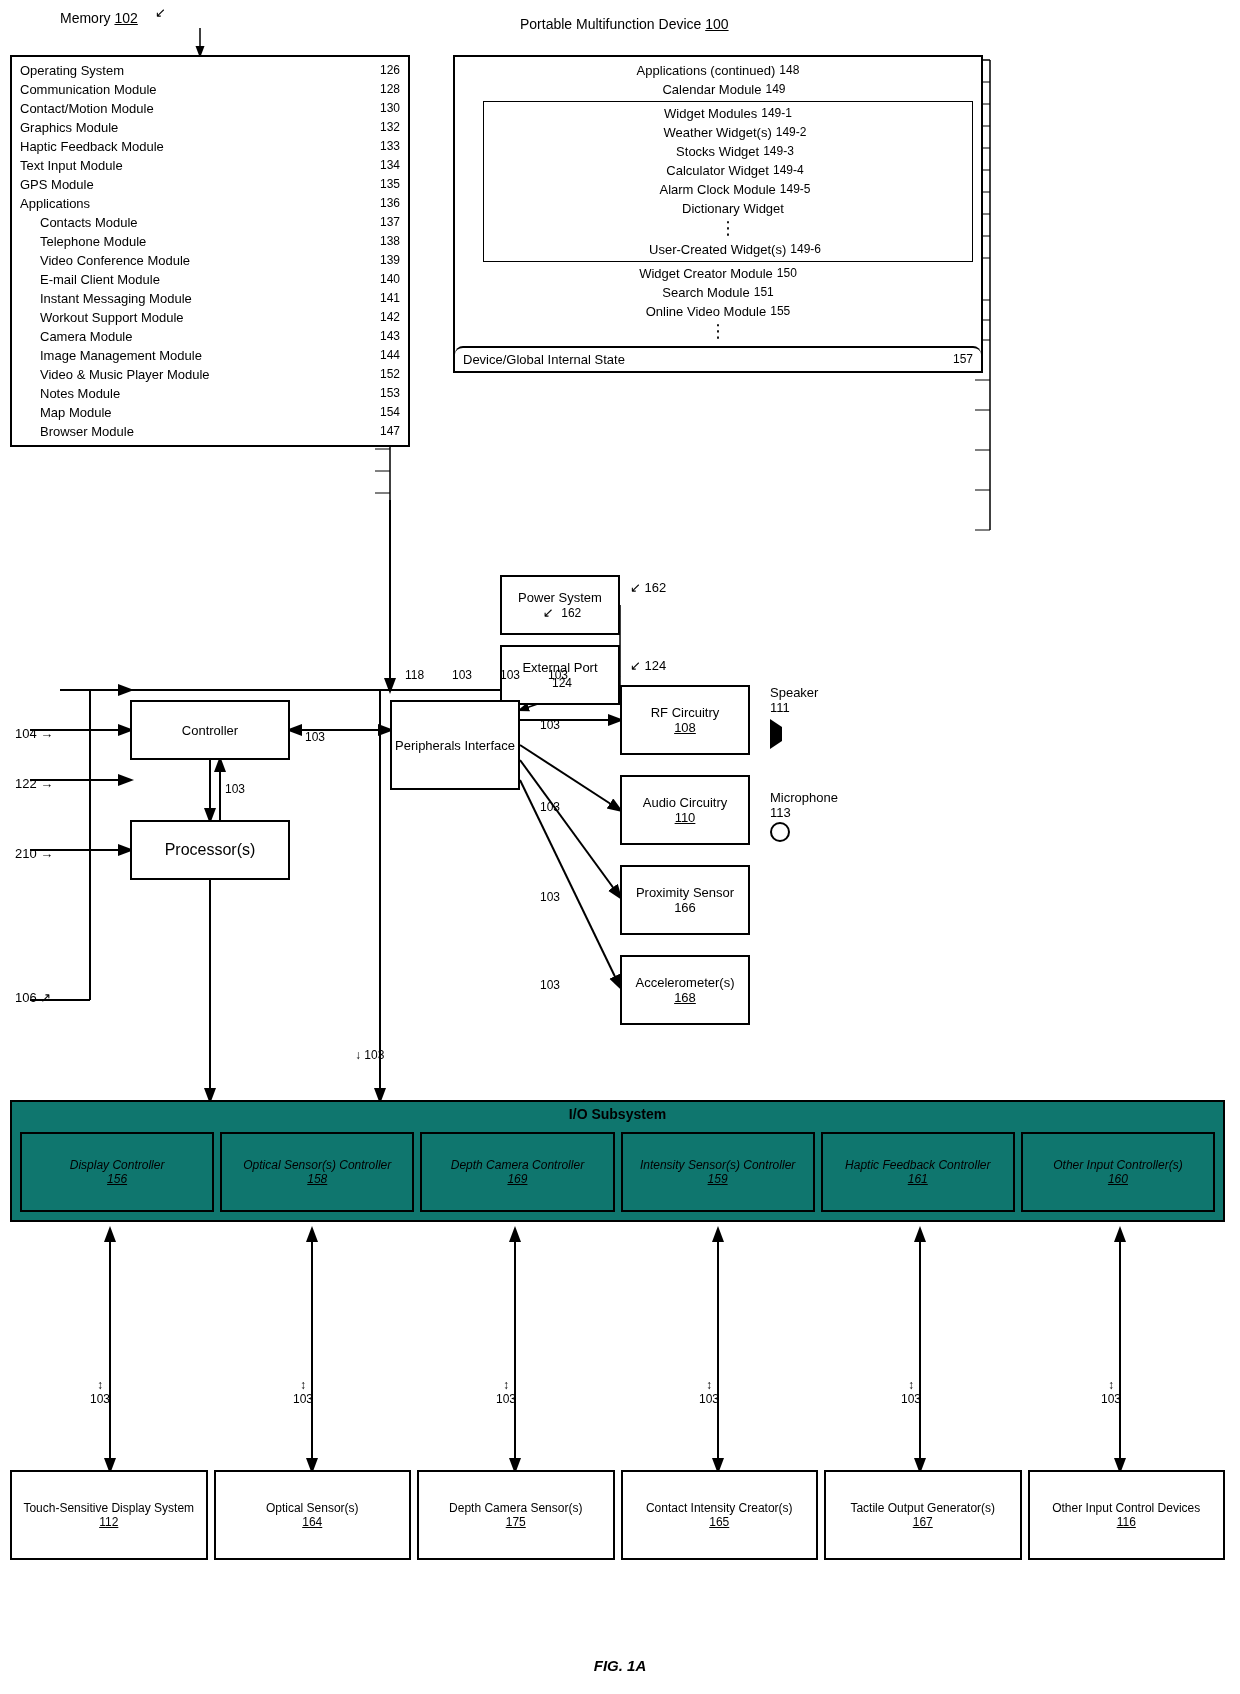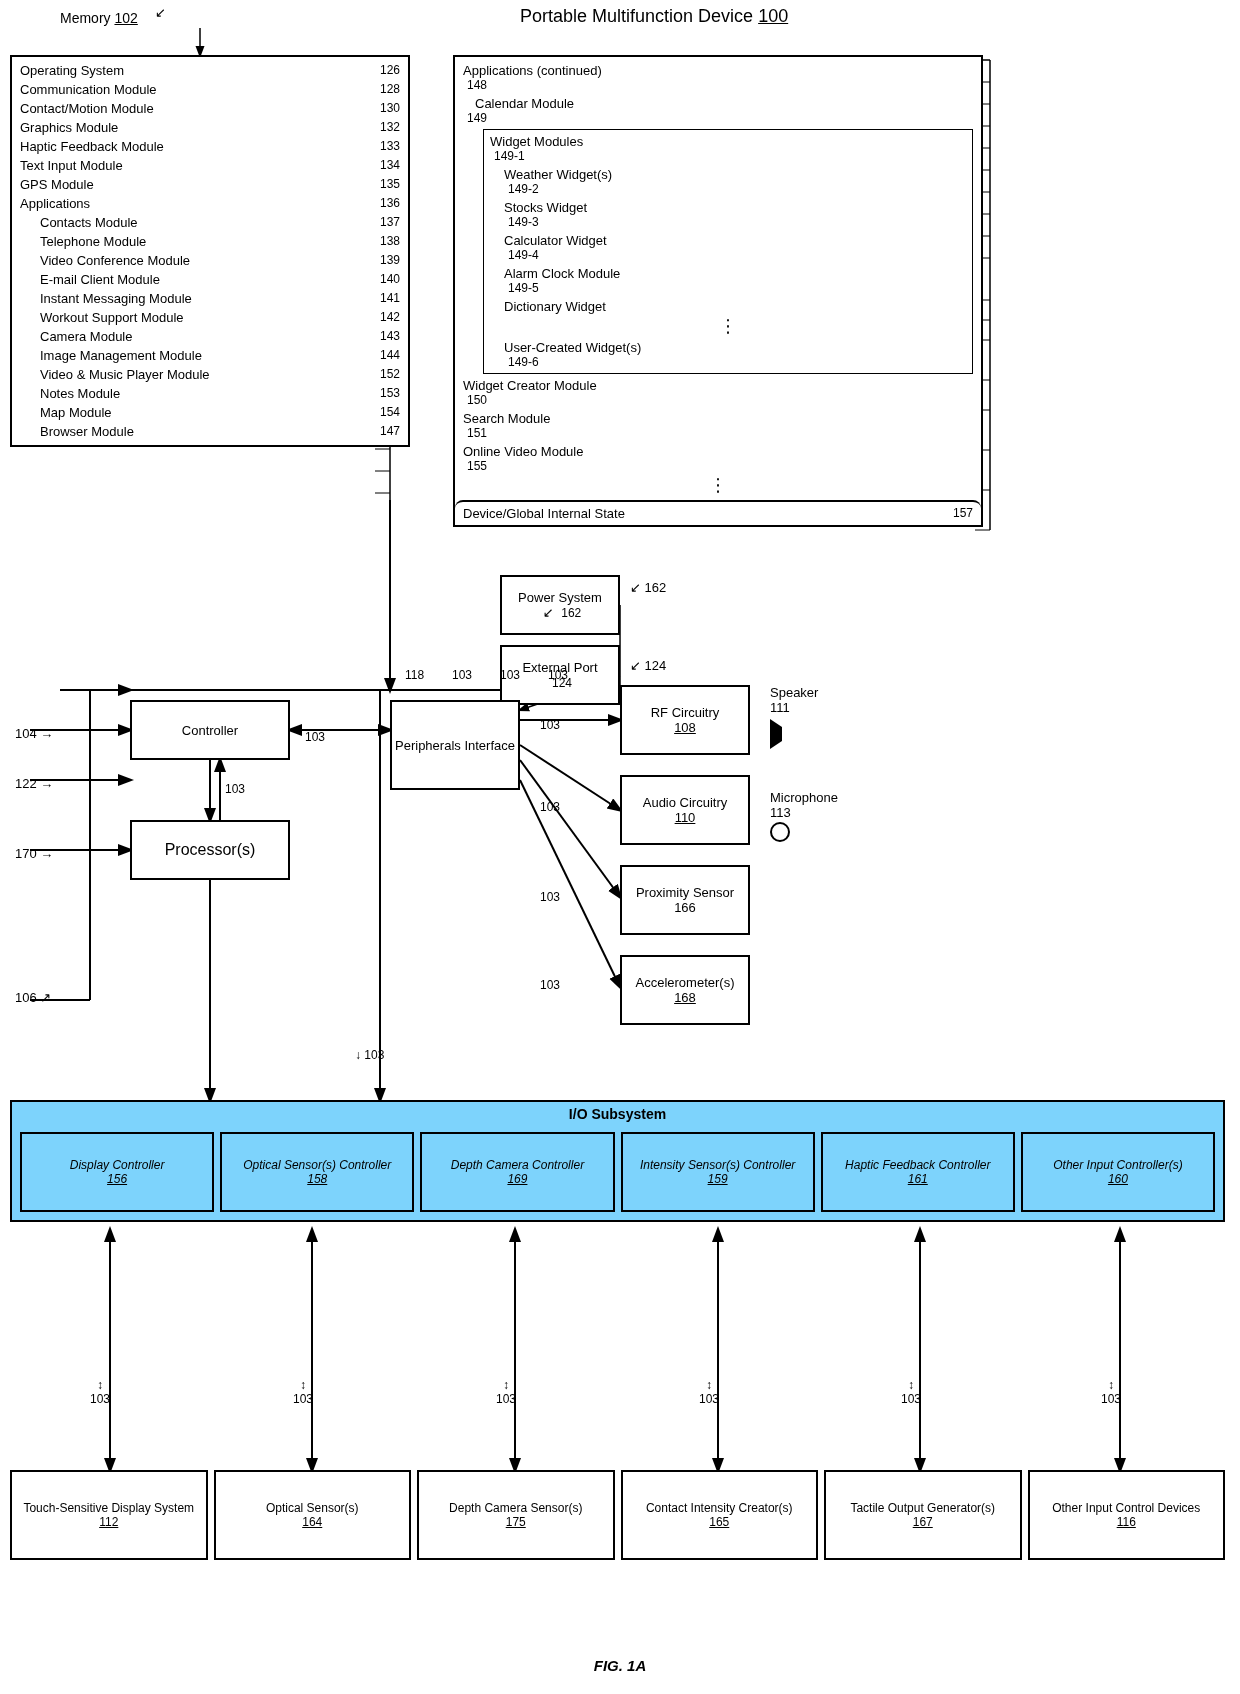--- a/index.html
+++ b/index.html
@@ -48,21 +48,20 @@
       font-size: 12px;
       color: #000;
       white-space: nowrap;
       margin-left: 4px;
     }
     .pmd-row {
       display: flex;
       justify-content: center;
       padding: 2px 0;
       font-size: 13px;
-      flex-direction: column;
     }
 
     
     .periph-box {
       position: absolute;
       top: 700px;
       left: 390px;
       width: 130px;
       height: 90px;
       border: 2px solid #000;
@@ -200,21 +199,21 @@
       background: #fff;
     }
 
     
     .io-subsystem {
       position: absolute;
       top: 1100px;
       left: 10px;
       width: 1215px;
       border: 2px solid #000;
-      background: #7dd3fc;
+      background: #0f766e;
       padding: 4px;
     }
     .io-title {
       text-align: center;
       font-size: 14px;
       font-weight: bold;
       margin-bottom: 6px;
     }
     .io-boxes-row {
       display: flex;
@@ -509,21 +508,21 @@
         <span>Map Module</span>
         <span class="ref-num">154</span>
       </div>
       <div class="memory-row-indented">
         <span>Browser Module</span>
         <span class="ref-num">147</span>
       </div>
     </div>
   </div>
 
-  <div style="position:absolute;top:6px;left:520px;font-size:18px;">
+  <div style="position:absolute;top:16px;left:520px;font-size:14px;">
     <span>Portable Multifunction Device</span> <span class="underline-ref">100</span>
   </div>
 
   <div style="position:absolute;top:55px;left:453px;width:530px;border:2px solid #000;background:#fff;">
     <div style="padding:4px 8px;">
       <div class="pmd-row">
         <span>Applications (continued)</span>
         <span class="ref-num">148</span>
       </div>
       <div class="pmd-row">
@@ -663,21 +662,21 @@
   <div style="position:absolute;top:782px;left:225px;font-size:12px;">103</div>
 
   <div style="position:absolute;top:718px;left:540px;font-size:12px;">103</div>
   <div style="position:absolute;top:800px;left:540px;font-size:12px;">103</div>
   <div style="position:absolute;top:890px;left:540px;font-size:12px;">103</div>
   <div style="position:absolute;top:978px;left:540px;font-size:12px;">103</div>
 
   <div style="position:absolute;top:990px;left:15px;font-size:13px;">106 ↗</div>
   <div style="position:absolute;top:726px;left:15px;font-size:13px;">104 →</div>
   <div style="position:absolute;top:776px;left:15px;font-size:13px;">122 →</div>
-  <div style="position:absolute;top:846px;left:15px;font-size:13px;">170 →</div>
+  <div style="position:absolute;top:846px;left:15px;font-size:13px;">210 →</div>
 
   <div style="position:absolute;top:1048px;left:355px;font-size:12px;">↓ 103</div>
 
   <div class="io-subsystem">
     <div class="io-title">I/O Subsystem</div>
     <div class="io-boxes-row">
       <div class="io-item-box">
         <div>
           <div>Display Controller</div>
           <div class="underline-ref">156</div>

